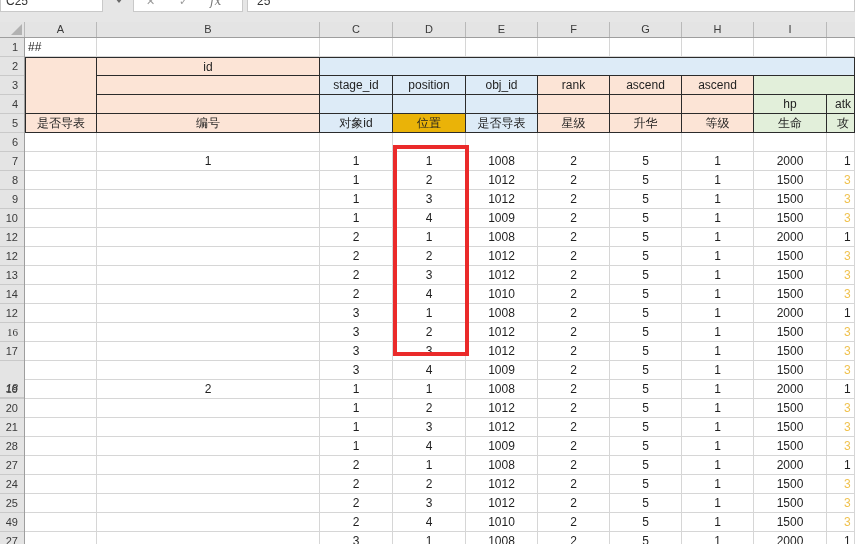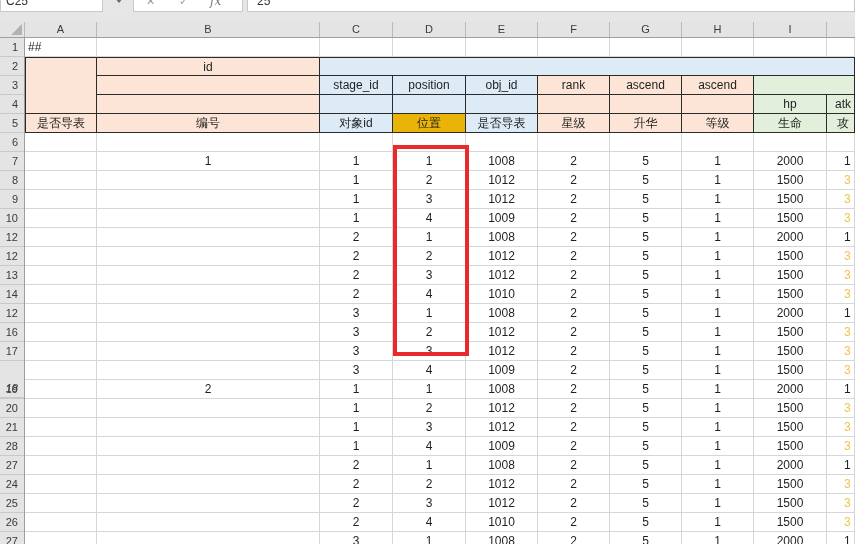--- a/index.html
+++ b/index.html
@@ -85,31 +85,31 @@
       <div class="rowhead" style="top: 95px;">6</div>
       <div class="rowhead" style="top: 114px;">7</div>
       <div class="rowhead" style="top: 133px;">8</div>
       <div class="rowhead" style="top: 152px;">9</div>
       <div class="rowhead" style="top: 171px;">10</div>
       <div class="rowhead" style="top: 190px;">12</div>
       <div class="rowhead" style="top: 209px;">12</div>
       <div class="rowhead" style="top: 228px;">13</div>
       <div class="rowhead" style="top: 247px;">14</div>
       <div class="rowhead" style="top: 266px;">12</div>
-      <div class="rowhead" style="top: 285px;">16</div>
+      <div class="rowhead" style="top: 285px; font-family: Liberation Serif, serif;">16</div>
       <div class="rowhead" style="top: 304px;">17</div>
       <div class="rowhead" style="top: 341px; font-style: italic;">18</div>
       <div class="rowhead" style="top: 342px;">19</div>
       <div class="rowhead" style="top: 361px;">20</div>
       <div class="rowhead" style="top: 380px;">21</div>
       <div class="rowhead" style="top: 399px;">28</div>
       <div class="rowhead" style="top: 418px;">27</div>
       <div class="rowhead" style="top: 437px;">24</div>
       <div class="rowhead" style="top: 456px;">25</div>
-      <div class="rowhead" style="top: 475px;">26</div>
+      <div class="rowhead" style="top: 475px;">49</div>
       <div class="rowhead" style="top: 494px;">27</div>
     </div>
 
   <div id="sheet">
       <div class="cell left" style="left: 25px; top: 38px; width: 72px; height: 19px; padding-left: 3px;">##</div>
       <div class="cell" style="left: 97px; top: 38px; width: 223px; height: 19px;"></div>
       <div class="cell" style="left: 320px; top: 38px; width: 73px; height: 19px;"></div>
       <div class="cell" style="left: 393px; top: 38px; width: 73px; height: 19px;"></div>
       <div class="cell" style="left: 466px; top: 38px; width: 72px; height: 19px;"></div>
       <div class="cell" style="left: 538px; top: 38px; width: 72px; height: 19px;"></div>

